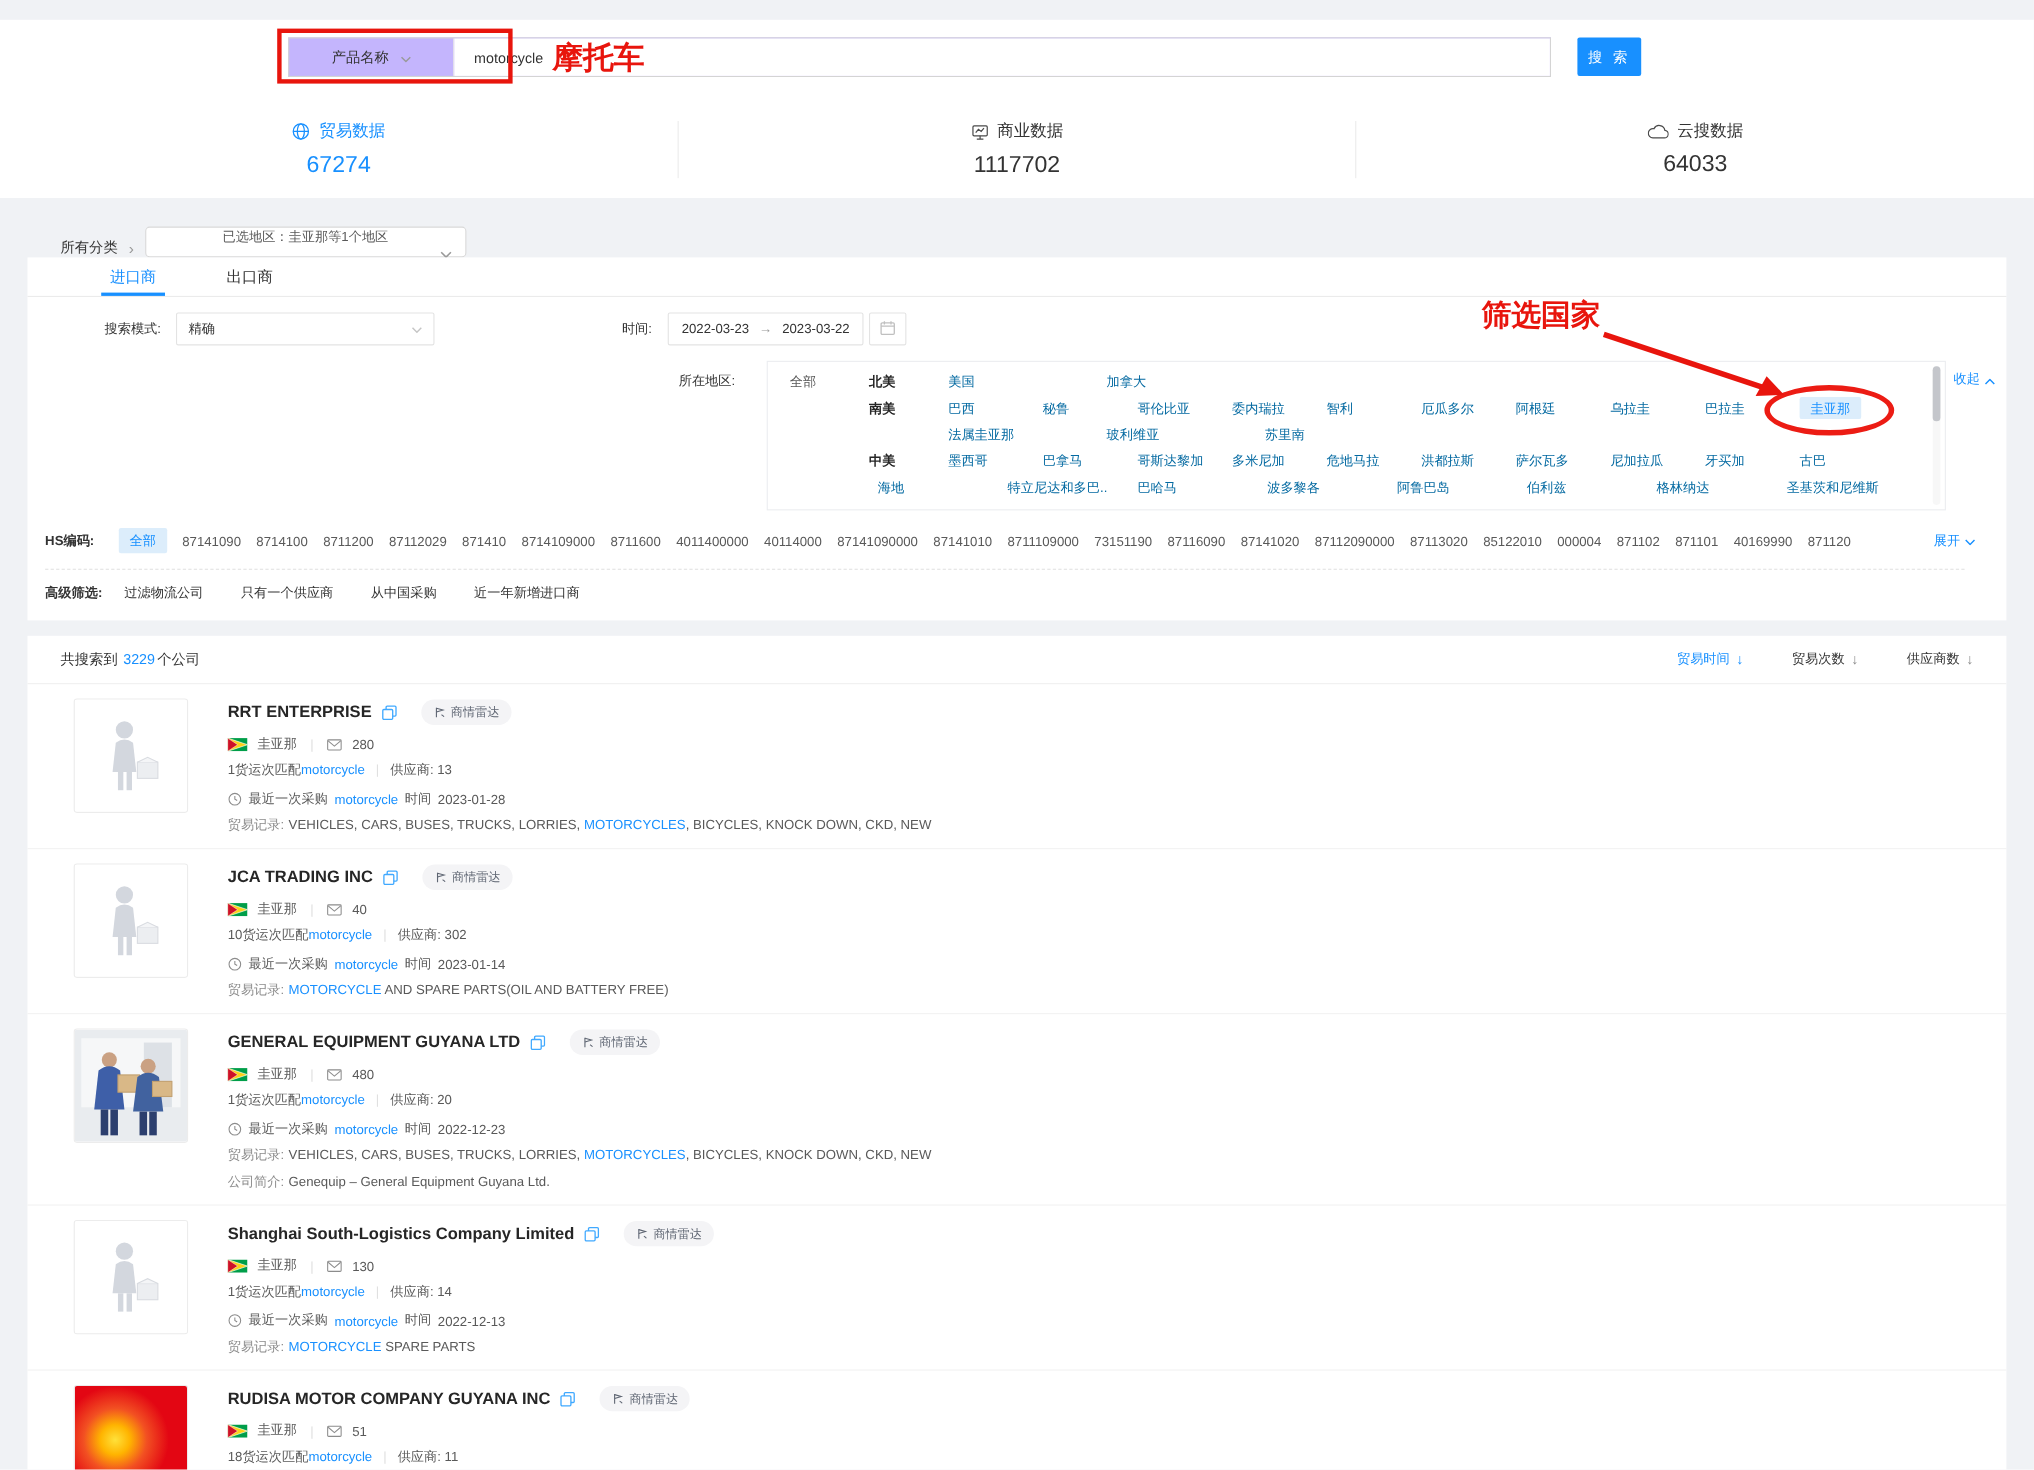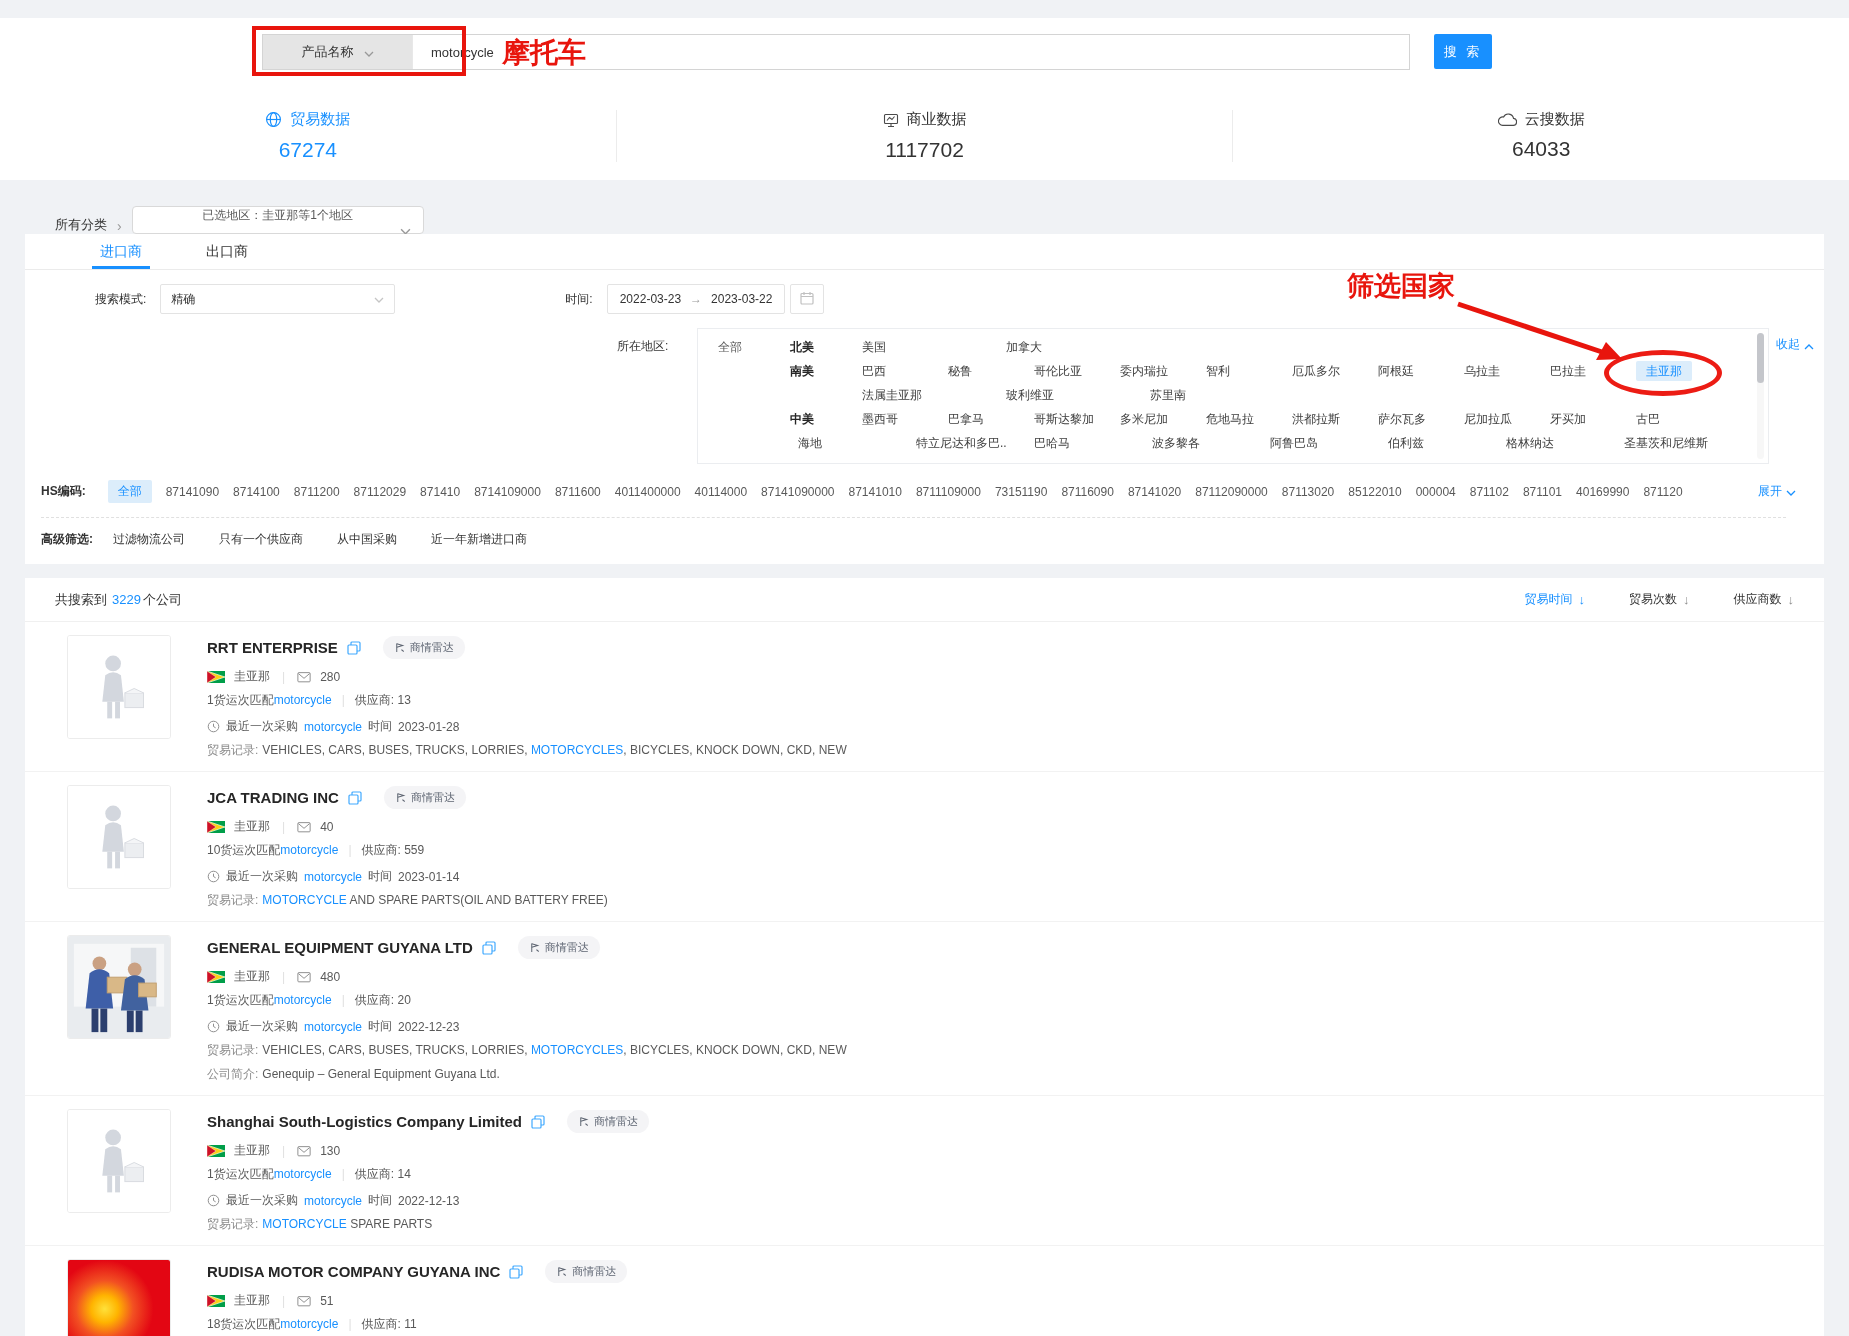--- a/index.html
+++ b/index.html
@@ -8,21 +8,21 @@
     background:#f0f2f5;
     font-family:"Liberation Sans","DejaVu Sans",sans-serif;
     font-size:12px; color:#333;
     padding-top:18px;
   }
   .blue { color:#1890ff; }
 
   
   .header { background:#fff; padding:16px 0 18px; }
   .search-row { position:relative; margin-left:262px; display:flex; height:36px; }
-  .search-box { width:1148px; height:36px; border:1px solid #d4d4d4; background:#e5e5e5; display:flex; align-items:center; }
+  .search-box { width:1148px; height:36px; border:1px solid #d4d4d4; background:#c4b5fd; display:flex; align-items:center; }
   .search-select { width:150px; height:100%; display:flex; align-items:center; justify-content:center; gap:10px; font-size:13px; color:#333; border-right:1px solid #e8e8e8; cursor:pointer; }
   .search-input { flex:1; height:100%; border:none; outline:none; padding-left:18px; font-size:13px; color:#333; font-family:inherit; }
   .search-btn { width:58px; height:35px; margin-left:24px; background:#1890ff; color:#fff; font-size:13px; display:flex; align-items:center; justify-content:center; letter-spacing:3px; border-radius:2px; cursor:pointer; }
   .anno-rect { position:absolute; left:-10px; top:-8px; width:214px; height:50px; border:4px solid #e8150d; pointer-events:none; }
   .anno-word { position:absolute; left:240px; top:0px; color:#e8150d; font-size:28px; font-weight:bold; pointer-events:none; }
 
   .stats { display:flex; margin-top:40px; }
   .stat { flex:1; text-align:center; cursor:pointer; }
   .stat + .stat { border-left:1px solid #ececec; }
   .stat-top { display:inline-flex; align-items:center; gap:8px; font-size:15px; color:#333; }
@@ -53,21 +53,21 @@
   .cal-box { width:34px; height:30px; border:1px solid #e3e3e3; border-radius:2px; margin-left:5px; display:flex; align-items:center; justify-content:center; cursor:pointer; }
 
   .row-region { position:relative; margin-top:14px; padding-left:592px; display:flex; }
   .row-region > .f-label { width:70px; padding-top:10px; }
   .region-panel { position:relative; margin-left:10px; width:1072px; border:1px solid #ebedf0; padding:6px 26px 8px 20px; }
   .r-row { display:flex; align-items:center; height:24px; }
   .r-all, .r-group, .r-cell { white-space:nowrap; }
   .r-all { width:50px; margin-right:22px; color:#595959; cursor:pointer; }
   .r-spacer { width:50px; margin-right:22px; }
   .r-group { width:50px; margin-right:22px; color:#262626; font-weight:bold; }
-  .r-cell { color:#404040; cursor:pointer; margin-right:22px; }
+  .r-cell { color:#0369a1; cursor:pointer; margin-right:22px; }
   .r-cell.sm { min-width:64px; }
   .r-cell.md { min-width:96px; }
   .r-cell.lg { min-width:122px; }
   .r-sel-wrap { position:relative; display:inline-block; }
   .r-sel { background:#dcedfb; color:#1890ff; padding:3px 10px; border-radius:2px; cursor:pointer; }
   .r-ellipse { position:absolute; left:-32px; top:-13px; width:118px; height:46px; border:5px solid #ec1c14; border-radius:50%; pointer-events:none; }
   .r-scroll { position:absolute; right:4px; top:4px; bottom:4px; width:7px; background:#f7f7f7; border-radius:4px; }
   .r-thumbbar { position:absolute; top:0; left:0; width:7px; height:50px; background:#c4c6cb; border-radius:4px; cursor:grab; }
   .collapse { position:absolute; right:10px; top:8px; color:#1890ff; cursor:pointer; display:flex; align-items:flex-end; gap:4px; }
 
@@ -462,21 +462,21 @@
               <span>圭亚那</span>
               <span class="c-div">|</span>
               <span style="display: inline-flex; align-items: center;">
                 <svg width="14" height="12" viewBox="0 0 16 13" fill="none" stroke="#8c8c8c" stroke-width="1.1">
                   <rect x="1" y="1.5" width="14" height="10.5" rx="1"></rect>
                   <polyline points="1.5,2.5 8,8 14.5,2.5"></polyline>
                 </svg>
               </span>
               <span>40</span>
             </div>
-            <div class="c-match"><span>10货运次匹配</span><span class="kw">motorcycle</span><span class="c-div">|</span><span>供应商: </span><span>559</span></div>
+            <div class="c-match"><span>10货运次匹配</span><span class="kw">motorcycle</span><span class="c-div">|</span><span>供应商: </span><span>302</span></div>
             <div class="c-buy">
               <span style="display: inline-flex; align-items: center;">
                 <svg width="13" height="13" viewBox="0 0 16 16" fill="none" stroke="#8c8c8c" stroke-width="1.2">
                   <circle cx="8" cy="8" r="6.5"></circle>
                   <path d="M8 4.5V8l2.6 1.6"></path>
                 </svg>
               </span>
               <span>最近一次采购</span>
               <span class="kw">motorcycle</span>
               <span>时间</span>

